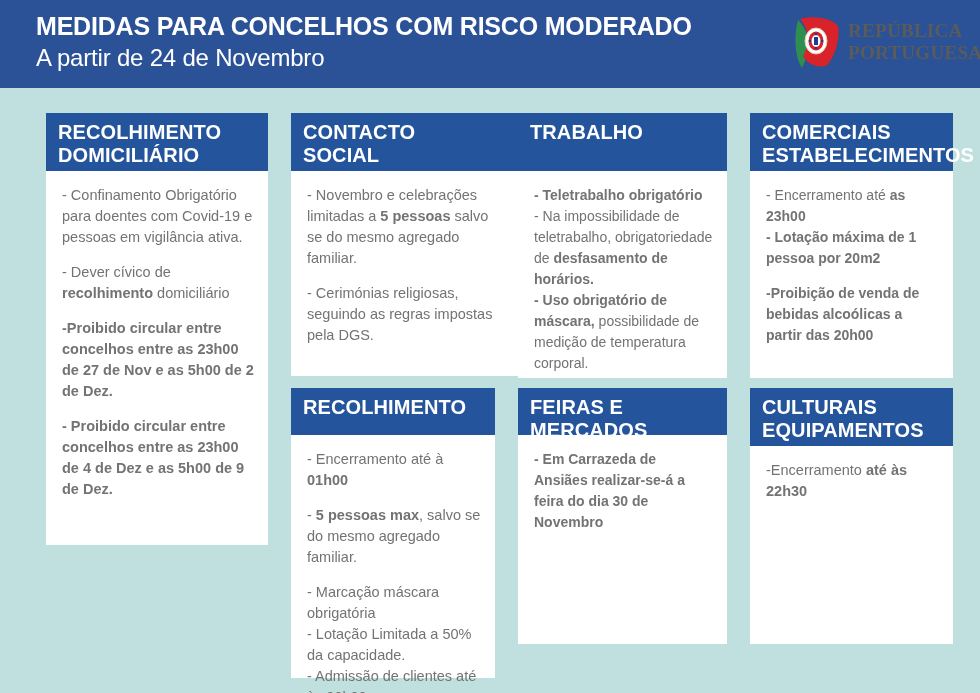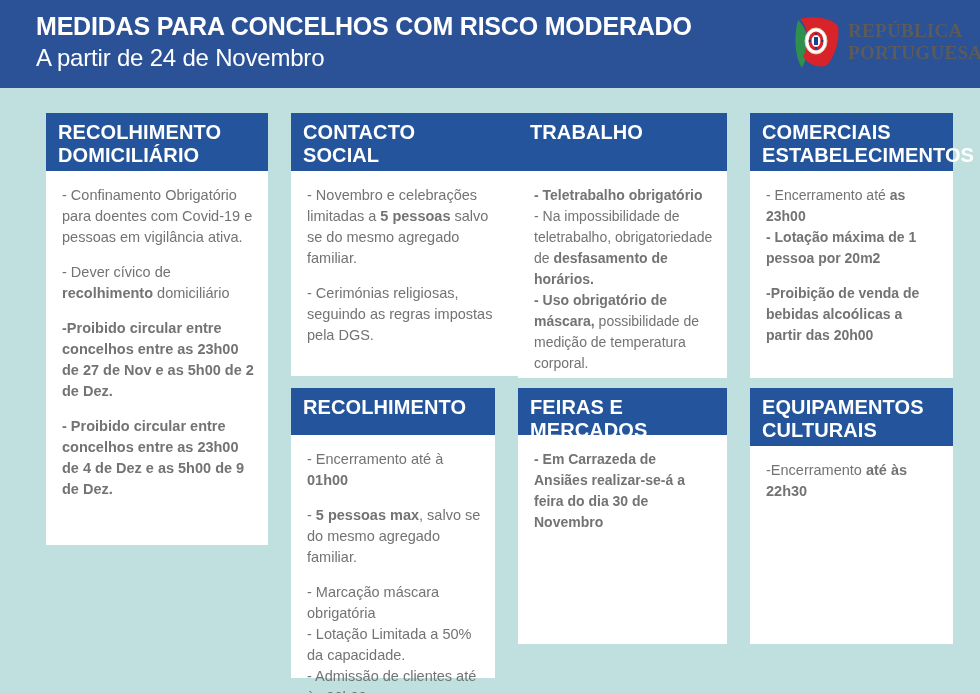--- a/index.html
+++ b/index.html
@@ -199,19 +199,19 @@
   </div>
   <div class="card-body">
     <p class="tight"><span>- Encerramento até </span><b>as 23h00</b></p>
     <p><b>- Lotação máxima de 1 pessoa por 20m2</b></p>
     <p><b>-Proibição de venda de bebidas alcoólicas a partir das 20h00</b></p>
   </div>
 </div>
 
 <div class="card" id="card-equipamentos">
   <div class="card-header h2">
+    <div>CULTURAIS</div>
     <div>EQUIPAMENTOS</div>
-    <div>CULTURAIS</div>
   </div>
   <div class="card-body">
     <p><span>-Encerramento </span><b>até às 22h30</b></p>
   </div>
 </div>
 
 </body></html>

